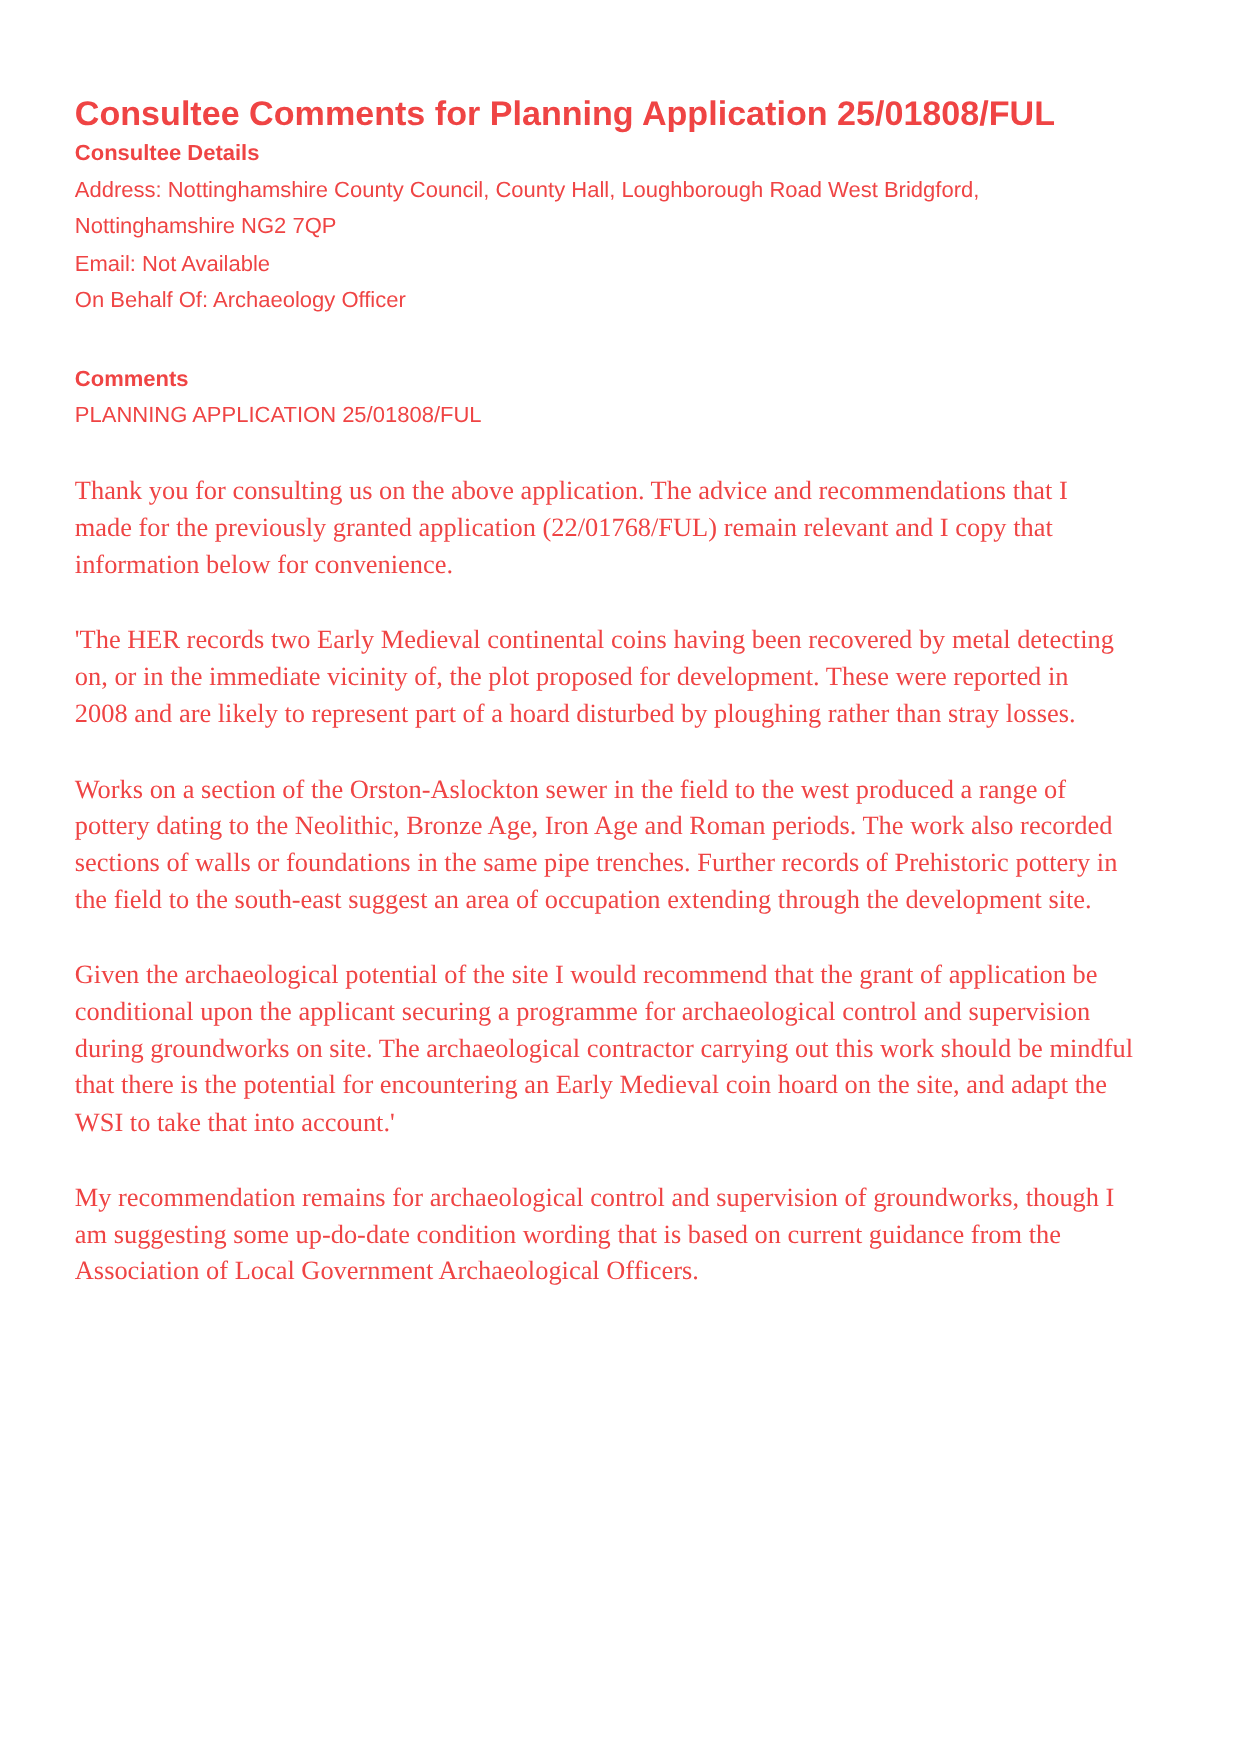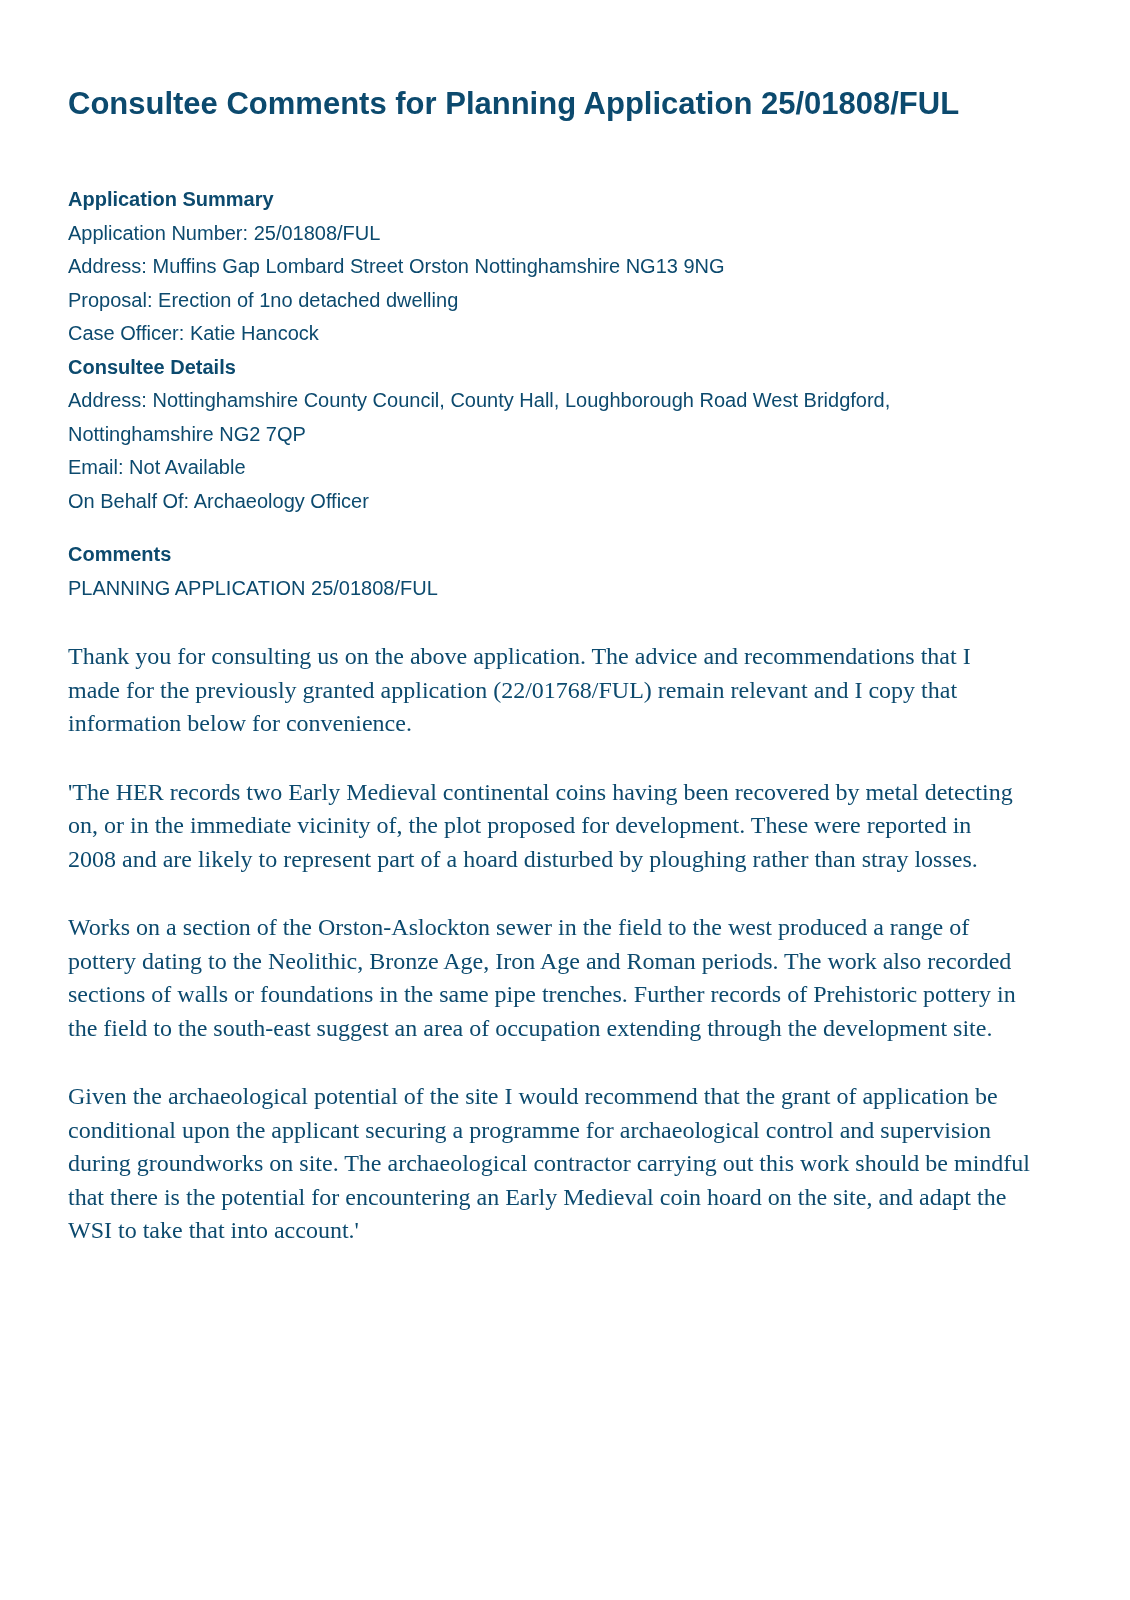--- a/index.html
+++ b/index.html
@@ -5,21 +5,21 @@
   html, body {
     margin: 0;
     padding: 0;
     background: #ffffff;
   }
   .page {
     position: relative;
     width: 1130px;
     height: 1600px;
     background: #ffffff;
-    color: #0c4a6e;
+    color: #ef4444;
     font-family: "Liberation Sans", sans-serif;
     overflow: hidden;
   }
   .doc {
     padding: 85px 52px 0 68px;
   }
   .doc-title {
     font-size: 31px;
     line-height: 38px;
     font-weight: 700;
@@ -41,37 +41,30 @@
   }
   .para {
     font-size: 24px;
     line-height: 33.5px;
     white-space: pre;
     margin: 35px 0 0 0;
     font-family: Liberation Serif, serif;
   }
   .mt-section-1 { margin-top: 60px; }
   .mt-section-2 { }
-  .mt-section-3 { margin-top: 20px; }
+  .mt-section-3 { margin-top: 38px; }
 </style>
 </head>
 <body>
 
 <div class="page">
   <div class="doc">
 
     <h1 class="doc-title">Consultee Comments for Planning Application 25/01808/FUL</h1>
 
-    <div class="section mt-section-1">
-      <div class="section-heading">Application Summary</div>
-      <div class="line">Application Number: 25/01808/FUL</div>
-      <div class="line">Address: Muffins Gap Lombard Street Orston Nottinghamshire NG13 9NG</div>
-      <div class="line">Proposal: Erection of 1no detached dwelling</div>
-      <div class="line">Case Officer: Katie Hancock</div>
-    </div>
 
     <div class="section mt-section-2">
       <div class="section-heading">Consultee Details</div>
       <div class="line">Address: Nottinghamshire County Council, County Hall, Loughborough Road West Bridgford,</div>
       <div class="line">Nottinghamshire NG2 7QP</div>
       <div class="line">Email: Not Available</div>
       <div class="line">On Behalf Of: Archaeology Officer</div>
     </div>
 
     <div class="section mt-section-3">
@@ -86,16 +79,19 @@
 2008 and are likely to represent part of a hoard disturbed by ploughing rather than stray losses.</div>
       <div class="para">Works on a section of the Orston-Aslockton sewer in the field to the west produced a range of
 pottery dating to the Neolithic, Bronze Age, Iron Age and Roman periods. The work also recorded
 sections of walls or foundations in the same pipe trenches. Further records of Prehistoric pottery in
 the field to the south-east suggest an area of occupation extending through the development site.</div>
       <div class="para">Given the archaeological potential of the site I would recommend that the grant of application be
 conditional upon the applicant securing a programme for archaeological control and supervision
 during groundworks on site. The archaeological contractor carrying out this work should be mindful
 that there is the potential for encountering an Early Medieval coin hoard on the site, and adapt the
 WSI to take that into account.'</div>
+      <div class="para">My recommendation remains for archaeological control and supervision of groundworks, though I
+am suggesting some up-do-date condition wording that is based on current guidance from the
+Association of Local Government Archaeological Officers.</div>
     </div>
 
   </div>
 </div>
 
 </body></html>

